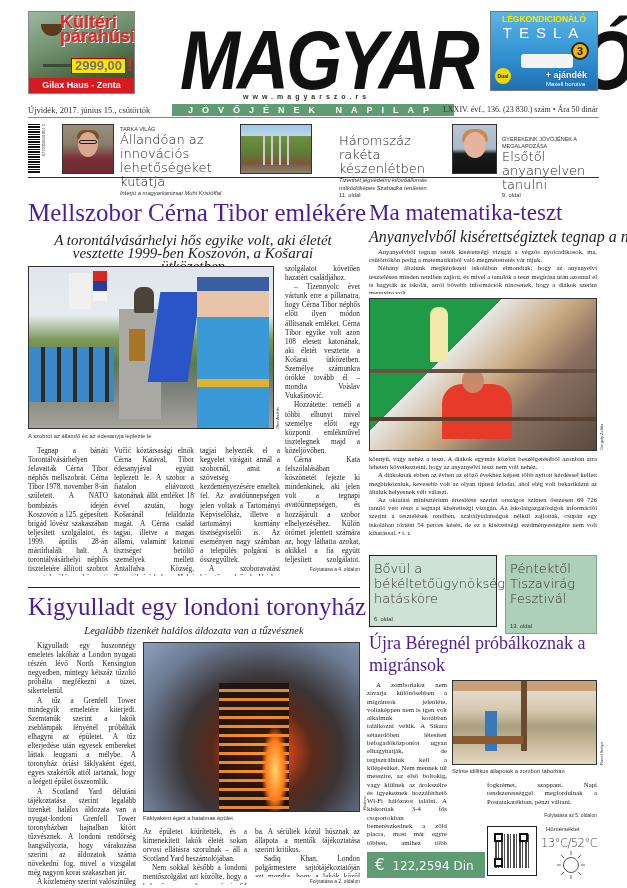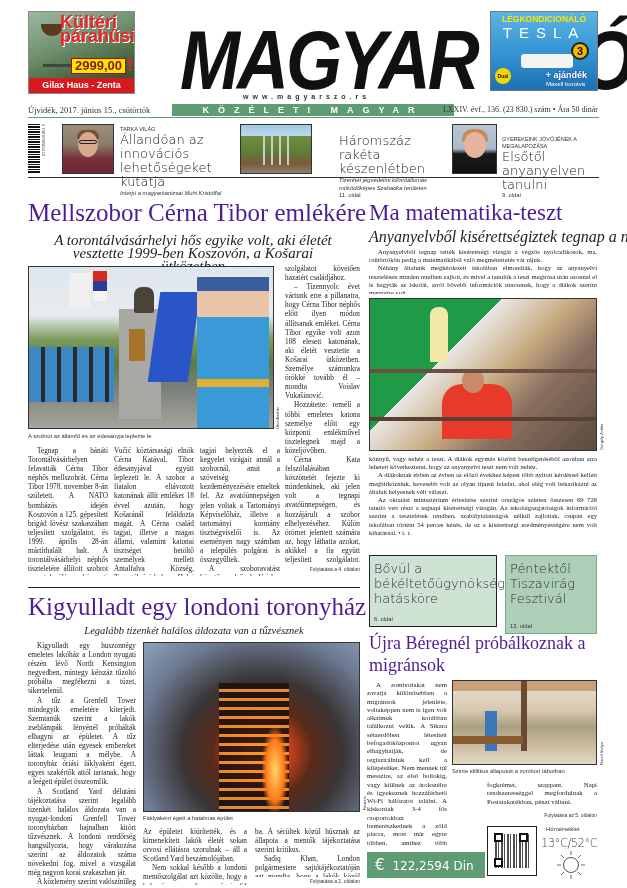--- a/index.html
+++ b/index.html
@@ -2,21 +2,21 @@
 <html><head>
 <meta charset="utf-8">
 <style>
 *{box-sizing:border-box;margin:0;padding:0}
 html,body{width:627px;height:888px;background:#fff;overflow:hidden}
 body{position:relative;font-family:"Liberation Serif","DejaVu Serif",serif;color:#222}
 .abs{position:absolute}
 
 .ad-left{left:28px;top:11px;width:107px;height:83px;background:linear-gradient(160deg,#9bb8a0 0%,#6f8f6c 40%,#3f5f3a 75%,#2f4a2c 100%);border:1px solid #888;overflow:hidden}
 .ad-left .t1{position:absolute;right:4px;top:3px;font-family:Liberation Sans, sans-serif;font-weight:bold;font-size:18px;line-height:14px;color:#e8232a;text-align:left;text-shadow:1px 1px 0 #fff}
-.ad-left .price{position:absolute;right:8px;top:46px;background:#ffe600;border:1px solid #b00;color:#7f1d1d;font-family:"Liberation Sans",sans-serif;font-weight:bold;font-size:13px;padding:0 3px;line-height:14px}
+.ad-left .price{position:absolute;right:8px;top:46px;background:#ffe600;border:1px solid #b00;color:#737373;font-family:"Liberation Sans",sans-serif;font-weight:bold;font-size:13px;padding:0 3px;line-height:14px}
 .ad-left .excl{position:absolute;right:1px;top:43px;color:#e8232a;font-weight:bold;font-family:"Liberation Sans",sans-serif;font-size:18px}
 .ad-left .foot{position:absolute;left:0;right:0;bottom:0;height:15px;background:#d71920;color:#fff;font-family:"Liberation Sans",sans-serif;font-weight:bold;font-size:9px;line-height:15px;text-align:center}
 .ad-left .basket{position:absolute;left:12px;top:12px;width:22px;height:12px;border-radius:0 0 12px 12px;background:#5b3b1d}
 .ad-left .table{position:absolute;left:14px;top:52px;width:32px;height:16px;border-top:3px solid #3c4a3a}
 .logo{left:180px;top:8px;width:272px;height:90px;font-family:"Liberation Sans",sans-serif;font-weight:bold;font-style:italic;font-size:72px;line-height:90px;letter-spacing:-3px;color:#111;transform:scaleY(1.15);transform-origin:top left;white-space:nowrap}
 .logo-url{left:243px;top:93px;font-family:"Liberation Sans",sans-serif;font-size:7px;letter-spacing:4px;color:#333;font-weight:bold}
 .ad-right{left:490px;top:11px;width:108px;height:80px;background:linear-gradient(180deg,#5ab4e5 0%,#2f8fd0 60%,#1f6fb0 100%);border:1px solid #777;overflow:hidden}
 .ad-right .t1{position:absolute;left:0;right:0;top:2px;text-align:center;font-family:"Liberation Sans",sans-serif;font-weight:bold;font-size:8.5px;color:#ffe600}
 .ad-right .t2{position:absolute;left:0;right:0;top:12px;text-align:center;font-family:"Liberation Sans",sans-serif;font-size:15px;letter-spacing:7px;color:#fff}
 .ad-right .unit{position:absolute;left:30px;top:42px;width:52px;height:14px;background:#f4f4f4;border-radius:3px}
@@ -95,21 +95,21 @@
   <div class="t1">LÉGKONDICIONÁLÓ</div>
   <div class="t2">TESLA</div>
   <div class="unit"></div>
   <div class="badge">3</div>
   <div class="dual">Dual</div>
   <div class="t3">+ ajándék</div>
   <div class="t4">Maxell borotva</div>
 </div>
 
 <div class="abs dateline">Újvidék, 2017. június 15., csütörtök</div>
-<div class="abs tagline">KÖZÉLETI MAGYAR</div>
+<div class="abs tagline">JÖVŐJÉNEK NAPILAP</div>
 <div class="abs issue">LXXIV. évf., 136. (23 830.) szám • Ára 50 dinár</div>
 <div class="abs rule-top"></div>
 
 <div class="abs barcode"></div>
 <div class="abs barcode-num">9770350041801 5</div>
 
 <div class="abs teaser-photo tp1">
   <div class="hair"></div>
   <div class="face"></div>
   <div class="glasses"></div>
@@ -166,21 +166,21 @@
 <div class="abs body" style="left:114px;top:446px;width:80px;height:130px">
     <p style="text-indent:0">Vučić köztársasági elnök Cérna Katával, Tibor édesanyjával együtt leplezett le. A szobor a fiatalon eltávozott katonának állít emléket 18 évvel azután, hogy Košaránál feláldozta magát. A Cérna család tagjai, illetve a magas állami, valamint katonai tisztséget betöltő személyek mellett Antalfalva Község, Torontálvásárhely Helyi Közösség Tanácsának vezetői, valamint a SABOR Harcos Szövetség</p>
   </div>
 <div class="abs body" style="left:200px;top:446px;width:80px;height:130px">
   <p style="text-indent:0">tagjai helyezték el a kegyelet virágait annál a szobornál, amit a szövetség kezdeményezésére emeltek fel. Az avatóünnepségen jelen voltak a Tartományi Képviselőház, illetve a tartományi kormány tisztségviselői is. Az eseményen nagy számban a település polgárai is összegyűltek.</p>
   <p>A szoboravatást követően elsőnek Voislav Vukašinović szólt az egybegyűltekhez. Ő egyike azoknak, aki a katonai</p>
 </div>
 <div class="abs body" style="left:285px;top:264px;width:75px;height:300px">
   <p style="text-indent:0">szolgálatot követően hazatért családjához.</p>
   <p>– Tizennyolc évet vártunk erre a pillanatra, hogy Cérna Tibor néphős előtt ilyen módon állítsanak emléket. Cérna Tibor egyike volt azon 108 elesett katonának, aki életét vesztette a Košarai ütközetben. Személye számunkra örökké tovább él – mondta Voislav Vukašinović.</p>
-  <p>Hozzátette: remélí a többi emeletes katona személye előtt egy központi emlékművel tisztelegnek majd a közeljövőben.</p>
+  <p>Hozzátette: remélí a többi elhunyt mivel személye előtt egy központi emlékművel tisztelegnek majd a közeljövőben.</p>
   <p>Cérna Kata felszólalásában köszönetét fejezte ki mindenkinek, aki jelen volt a tegnapi avatóünnepségen, és hozzájárult a szobor elhelyezéséhez. Külön örömet jelentett számára az, hogy láthatta azokat, akikkel a fia együtt teljesített szolgálatot. Elmondása szerint, amikor megpillantotta a mellszobrot, amely Cérna Tibort komoly arcvonásokkal ábrázolja, megpróbálta felidézni fia arcát, aki ezzel ellentétben mindig vidám, jó kedélyű és mosolygós volt.</p>
 </div>
 <div class="abs cont" style="left:285px;top:566px;width:75px">Folytatása a 4. oldalon</div>
 <div class="abs rule-thin" style="left:28px;top:587px;width:332px"></div>
 
 <div class="abs hl" style="left:369px;top:199px;width:228px;font-size:23px;line-height:28px">Ma matematika-teszt</div>
 <div class="abs sub" style="left:369px;top:230px;width:228px;font-size:16px;line-height:13px;white-space:nowrap">Anyanyelvből kisérettségiztek tegnap a nyolcadikosok</div>
 <div class="abs body" style="left:369px;top:248px;width:228px;height:46px;font-size:6.6px;line-height:8.2px">
   <p>Anyanyelvből tegnap tették kisérettségi vizsgát a végzős nyolcadikosok, ma, csütörtökön pedig a matematikából való megmérettetés vár rájuk.</p>
   <p>Néhány általunk megkérdezett iskolában elmondták, hogy az anyanyelvi tesztelésen minden rendben zajlott, és mivel a tanulók a teszt megírása után azonnal el is hagyták az iskolát, arról bővebb információk nincsenek, hogy a diákok szerint mennyire volt</p>

